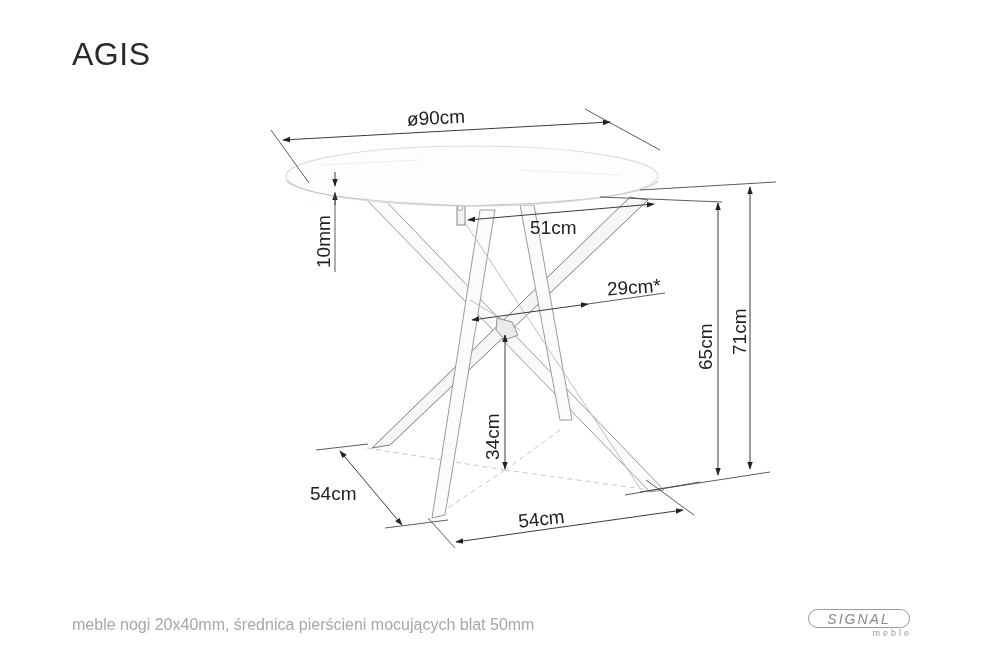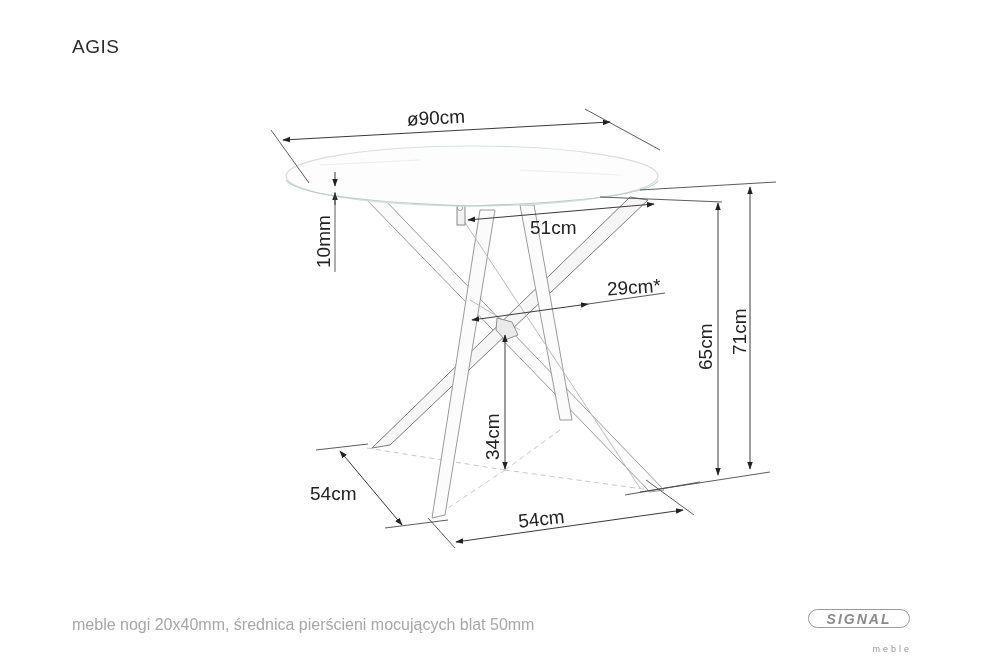--- a/index.html
+++ b/index.html
@@ -1,28 +1,28 @@
 <!DOCTYPE html>
 <html><head>
   <meta charset="utf-8">
   <style>
     html, body { margin: 0; padding: 0; background: #ffffff; }
     body { width: 1000px; height: 666px; position: relative; overflow: hidden;
            font-family: "Liberation Sans", sans-serif; }
-    .title { position: absolute; left: 72px; top: 36px; font-size: 19px; color: #2a2a2a;
+    .title { position: absolute; left: 72px; top: 36px; font-size: 32px; color: #2a2a2a;
              font-family: "Liberation Sans", sans-serif; letter-spacing: 0.5px; }
     .footnote { position: absolute; left: 72px; top: 616px; font-size: 16px; color: #a7a7a7;
                 font-family: "Liberation Sans", sans-serif; }
     .logo { position: absolute; left: 808px; top: 609px; width: 104px; height: 30px; }
     .logo-pill { position: absolute; left: 0; top: 0; width: 100px; height: 17px;
                  border: 1.5px solid #9a9a9a; border-radius: 10px; }
     .logo-word { position: absolute; left: 0; top: 0; width: 102px; height: 20px; line-height: 20px;
-                 text-align: center; font-size: 14px; font-weight: bold; font-style: italic;
+                 text-align: center; font-size: 14px; font-weight: normal; font-style: italic;
                  color: #8a8a8a; letter-spacing: 2px; font-family: "Liberation Sans", sans-serif; }
-    .logo-sub { position: absolute; right: 0; top: 35px; font-size: 9px; color: #9a9a9a;
+    .logo-sub { position: absolute; right: 0; top: 19px; font-size: 9px; color: #9a9a9a;
                 letter-spacing: 3px; font-family: "Liberation Sans", sans-serif; margin-left: 23px; }
     svg.drawing { position: absolute; left: 0; top: 0; width: 1000px; height: 666px; }
     .dim-text { font-family: "Liberation Sans", sans-serif; font-size: 19px; fill: #222; }
     .dimline { stroke: #3a3a3a; stroke-width: 1; fill: none; }
     .ext { stroke: #4a4a4a; stroke-width: 0.9; fill: none; }
     .leg { stroke: #9a9a9a; stroke-width: 1; fill: #fbfbfb; }
     .leg-dark { stroke: #7a7a7a; stroke-width: 1; fill: #f6f6f6; }
     .dash { stroke: #c8c8c8; stroke-width: 1; stroke-dasharray: 5 4; fill: none; }
     .top-glass { stroke: #d6dfdc; stroke-width: 1.2; fill: #fdfdfd; }
     .top-edge { stroke: #b8ccc6; stroke-width: 1.2; fill: none; }

